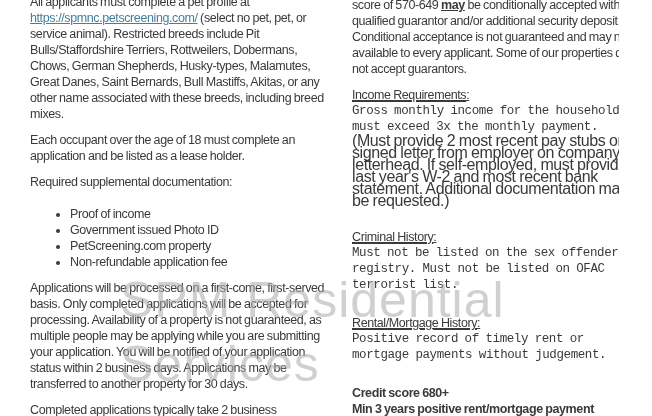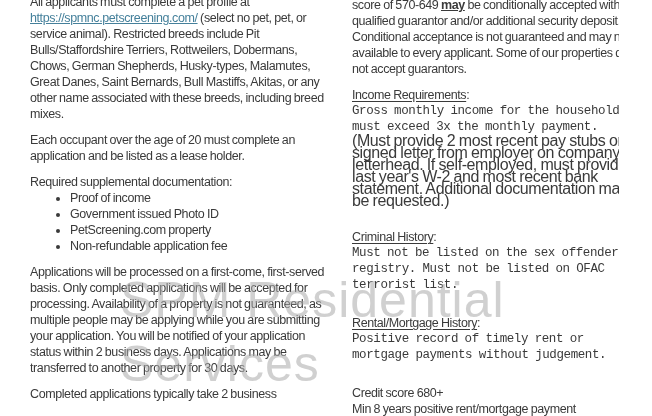--- a/index.html
+++ b/index.html
@@ -26,50 +26,50 @@
     font-size: 12.5px;
     line-height: 16px;
     letter-spacing: -0.4px;
     word-spacing: -0.5px;
     color: var(--text);
   }
   .col-left  { left: 30px;  top: -6px; width: 298px; }
   .col-right { left: 352px; top: -3px; width: 294px; }
 
   .col p { margin: 0 0 10px 0; }
-  .col p.tight { margin-bottom: 0; }
+  .col p.tight { margin-bottom: 16px; }
 
   ul.doc-list {
     list-style: disc;
     margin: 0 0 10px 0;
     padding-left: 40px;
   }
   ul.doc-list li { line-height: 16px; }
 
   .doc-link {
     color: var(--link);
     text-decoration: underline;
     cursor: pointer;
   }
   .em-word {
     font-weight: bold;
     text-decoration: underline;
   }
 
   .section { margin-bottom: 22px; }
   .para-gap { margin-bottom: 22px; }
-  .sec-heading { line-height: 16px; }
+  .sec-heading { line-height: 16px; text-decoration: underline; }
   .underline { text-decoration: underline; text-underline-offset: 2px; }
   .sec-body { line-height: 16px; font-family: Liberation Mono, monospace; }
   .fine-print {
     font-size: 16px;
     line-height: 12px;
     letter-spacing: -0.4px;
   }
-  .guarantor-line { line-height: 16px; }
+  .guarantor-line { line-height: 16px; font-weight: bold; }
 
   .watermark {
     position: absolute;
     left: 120px; top: 268px;
     width: 420px;
     text-align: left;
     font-size: 50px;
     line-height: 64px;
     letter-spacing: 1px;
     color: var(--watermark);
@@ -83,21 +83,21 @@
 </head>
 <body>
 
 <div class="page">
 
   <div class="col col-left">
     <p>
       <span>All applicants must complete a pet profile at </span><a class="doc-link">https://spmnc.petscreening.com/</a><span> (select no pet, pet, or service animal). Restricted breeds include Pit Bulls/Staffordshire Terriers, Rottweilers, Dobermans, Chows, German Shepherds, Husky-types, Malamutes, Great Danes, Saint Bernards, Bull Mastiffs, Akitas, or any other name associated with these breeds, including breed mixes.</span>
     </p>
 
-    <p>Each occupant over the age of 20 must complete an application and be listed as a lease holder.</p>
+    <p>Each occupant over the age of 18 must complete an application and be listed as a lease holder.</p>
 
     <p class="tight">Required supplemental documentation:</p>
     <ul class="doc-list">
       <li>Proof of income</li>
       <li>Government issued Photo ID</li>
       <li>PetScreening.com property</li>
       <li>Non-refundable application fee</li>
     </ul>
 
     <p>Applications will be processed on a first-come, first-served basis. Only completed applications will be accepted for processing. Availability of a property is not guaranteed, as multiple people may be applying while you are submitting your application. You will be notified of your application status within 2 business days. Applications may be transferred to another property for 30 days.</p>
@@ -127,21 +127,21 @@
 
     <div class="section">
       <div class="sec-heading">
         <span class="underline">Rental/Mortgage History</span><span>:</span>
       </div>
       <div class="sec-body">Positive record of timely rent or mortgage payments without judgement.</div>
     </div>
 
     <div class="section">
       <div class="guarantor-line">Credit score 680+</div>
-      <div class="guarantor-line">Min 8 years positive rent/mortgage payment</div>
+      <div class="guarantor-line">Min 3 years positive rent/mortgage payment</div>
     </div>
   </div>
 
   <div class="watermark">
     <span class="wm-line">SPM Residential</span>
     <span class="wm-line">Services</span>
   </div>
 
 </div>
 

